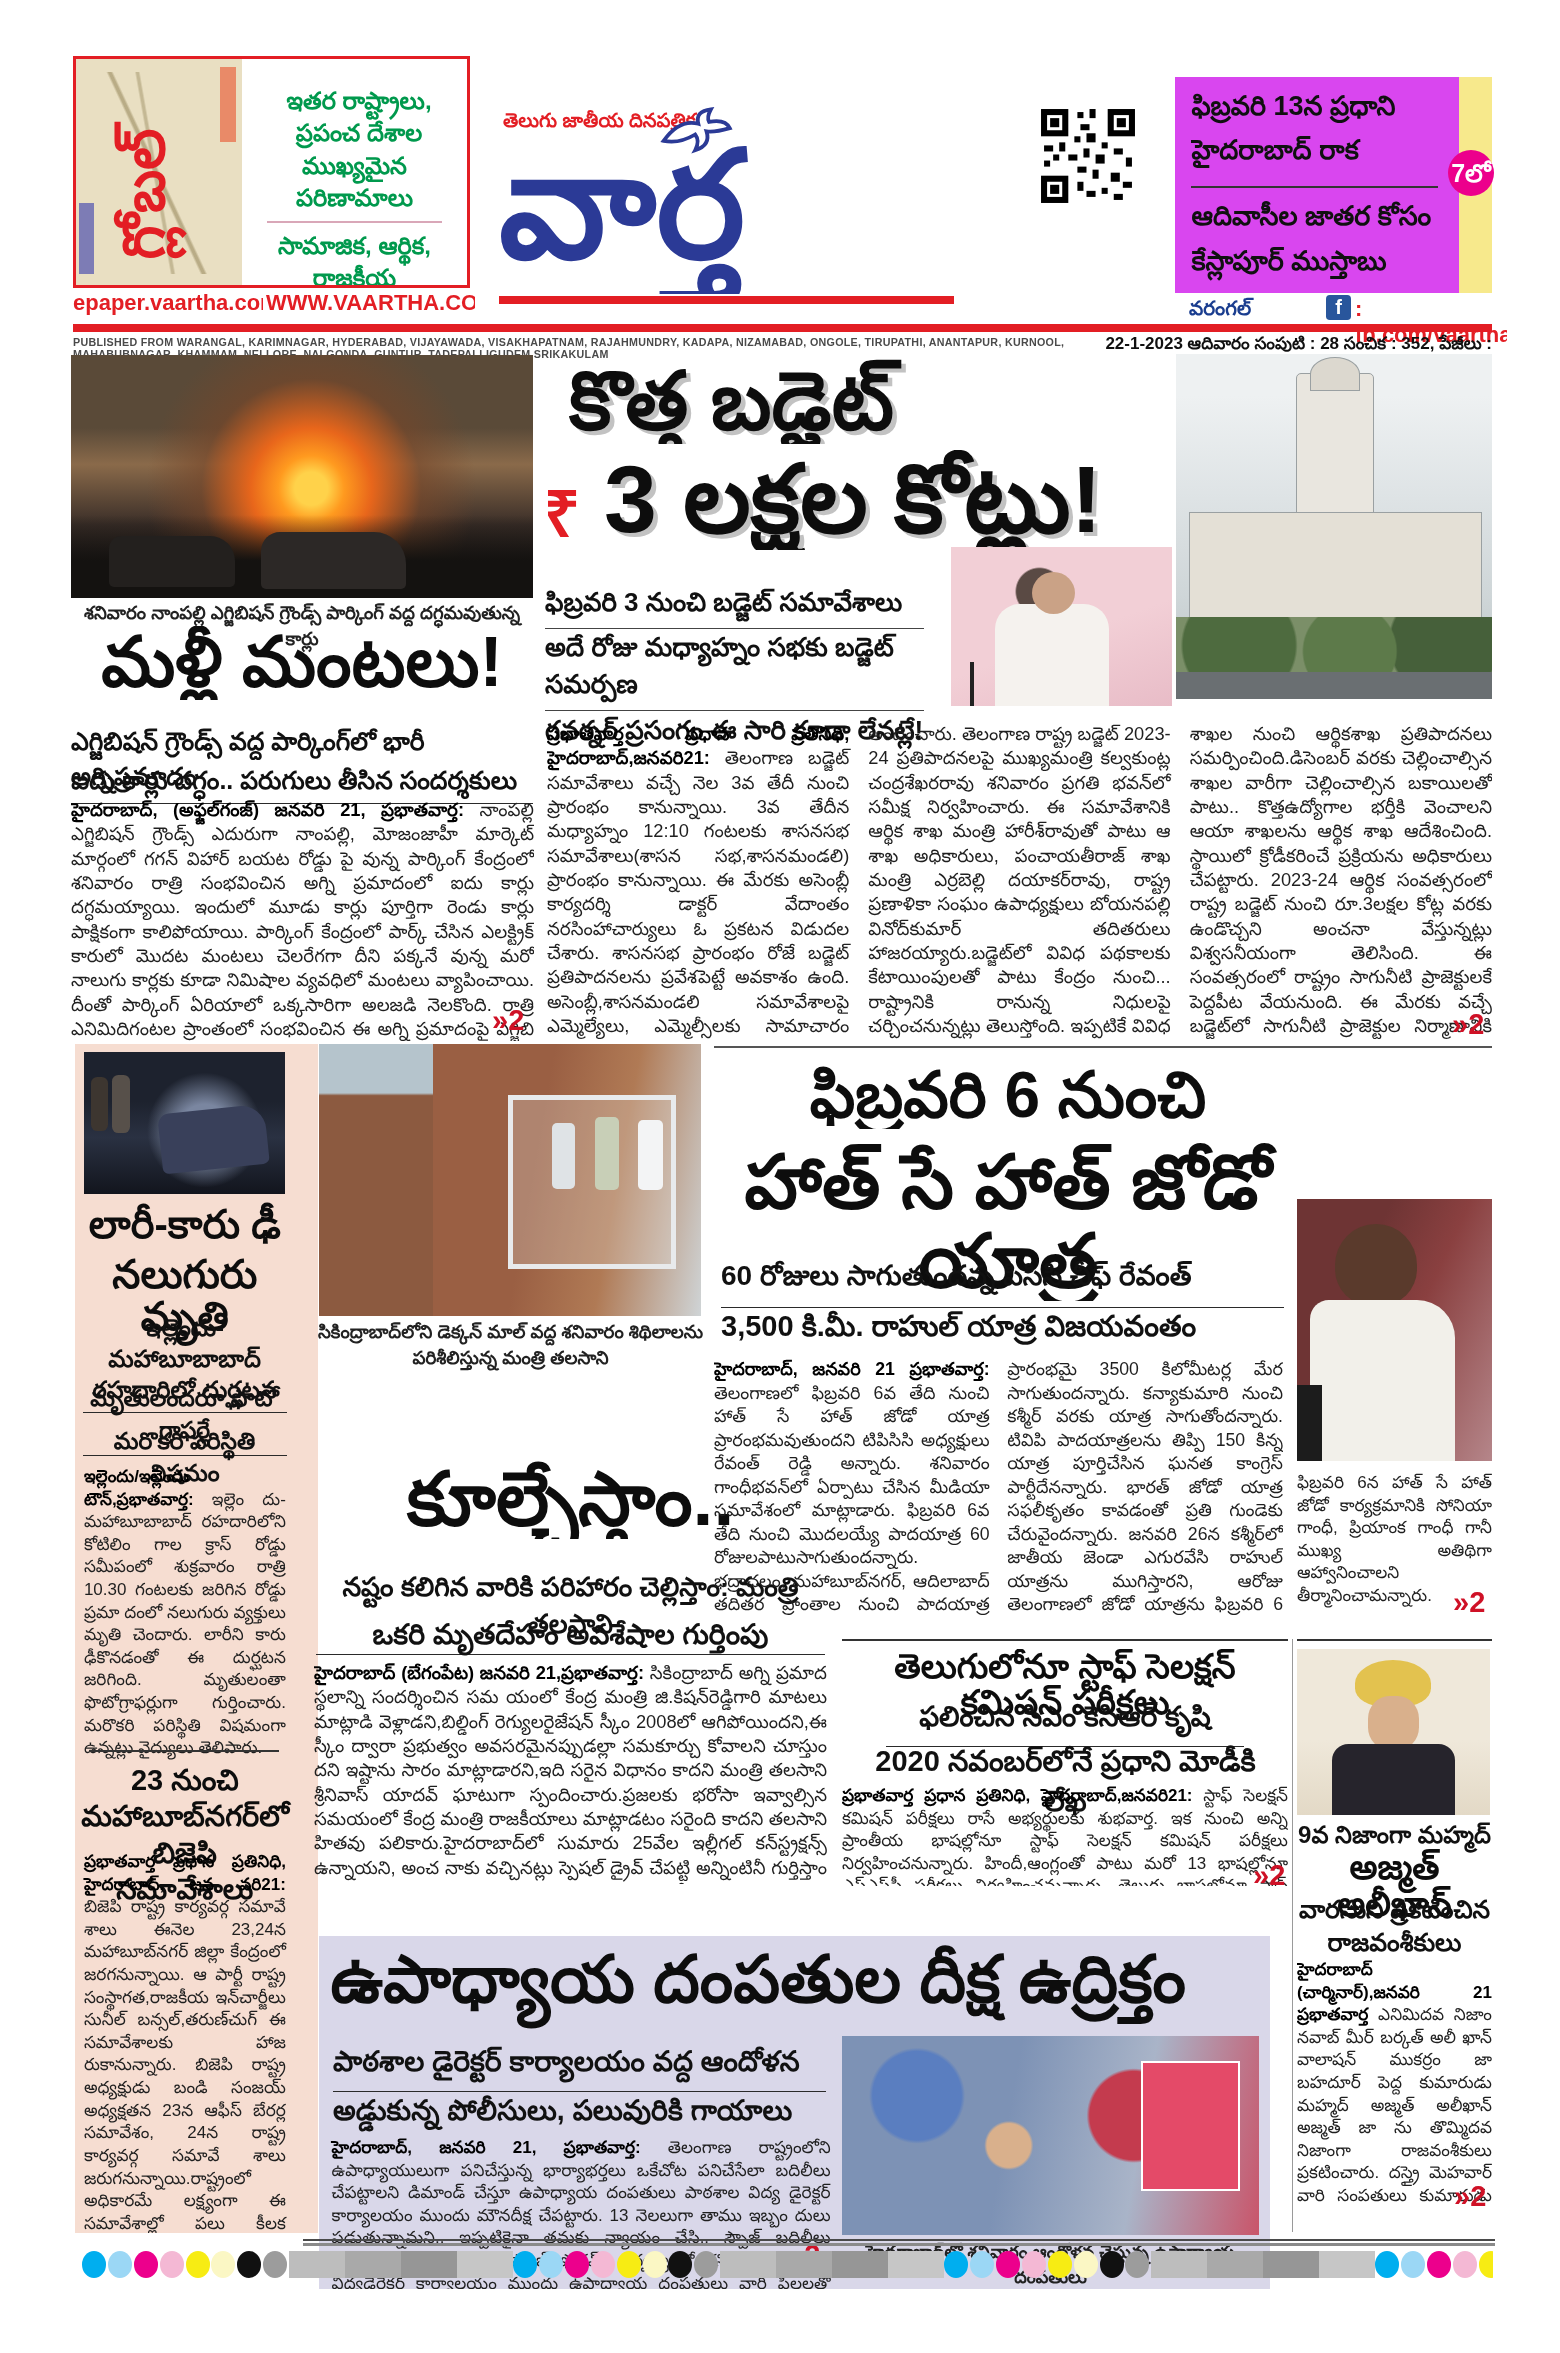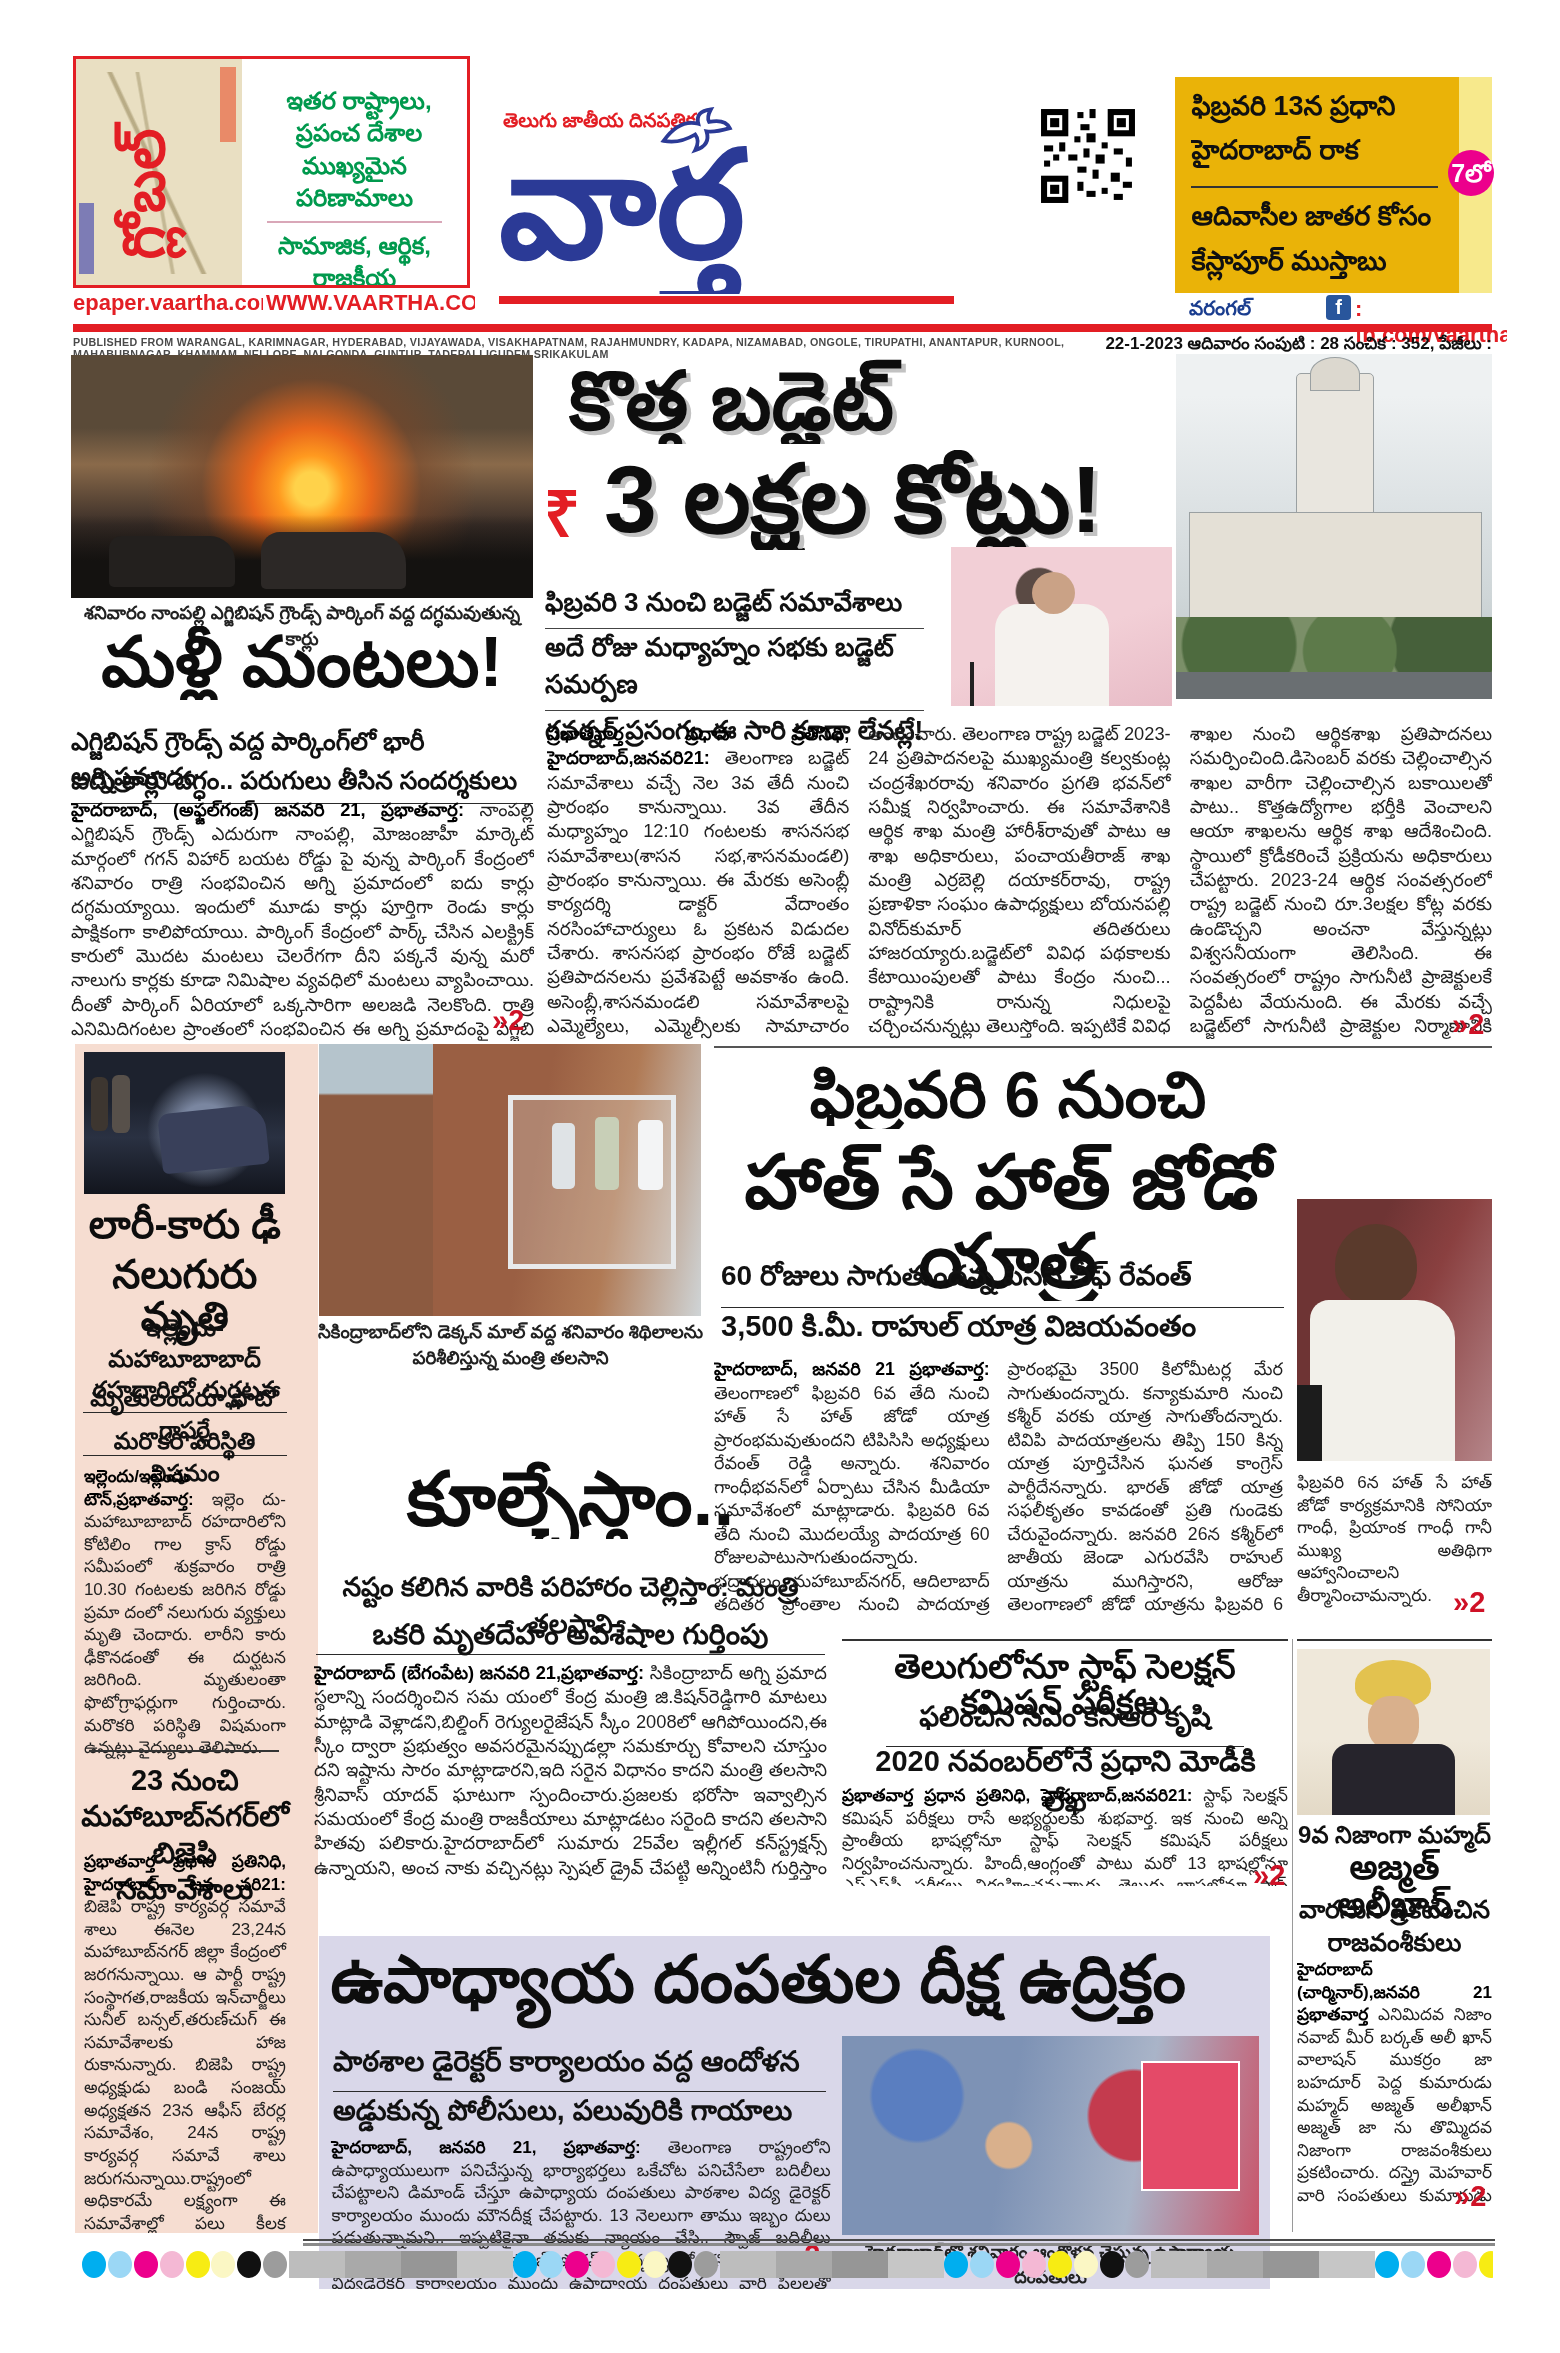--- a/index.html
+++ b/index.html
@@ -24,21 +24,21 @@
   .vtxt-red{position:absolute;left:-39px;top:94px;width:228px;transform:rotate(-90deg);
             transform-origin:center;color:#e31e24;font-size:58px;font-weight:bold;text-align:center;}
   .vtxt-blue{position:absolute;left:76px;top:95px;width:215px;transform:rotate(-90deg);
             transform-origin:center;color:#4a56a6;font-size:19px;font-weight:bold;text-align:center;}
   .ad-green{color:#00994d;font-weight:bold;font-size:24px;text-align:center;line-height:1.35;}
   .pink-hr{height:2.5px;background:#d9a7b8;margin:6.3px 25px;}
   .logo-tagline{color:#e31e24;font-weight:bold;font-size:19.6px;}
   .logo-main{color:#2b3a96;font-weight:bold;font-size:150px;line-height:1;}
   .red-underline{background:#e31e24;}
   .url-red{color:#e31e24;font-weight:bold;font-size:22px;}
-  .tr-box{background:#eab308;}
+  .tr-box{background:#d946ef;}
   .tr-line{font-size:27px;font-weight:bold;color:#101010;}
   .badge{background:#ec008c;color:#fff;border-radius:50%;text-align:center;}
   .fb-icon{background:#29569c;color:#fff;font-weight:bold;border-radius:3.8px;text-align:center;}
   .meta-small{font-size:10.7px;color:#4a4a4a;font-weight:bold;letter-spacing:0.3px;}
   .issue-line{font-size:17px;font-weight:bold;color:#101010;}
   .pinkbox{background:#f6ddd1;padding-left:24px;}
   .lavbox{background:#d9d7e9;}
   .colrule{background:#9a9a9a;}
   .regbar{white-space:nowrap;}
   .regdot{display:inline-block;width:24px;height:26.6px;border-radius:50%;margin-right:1.9px;vertical-align:top;}

